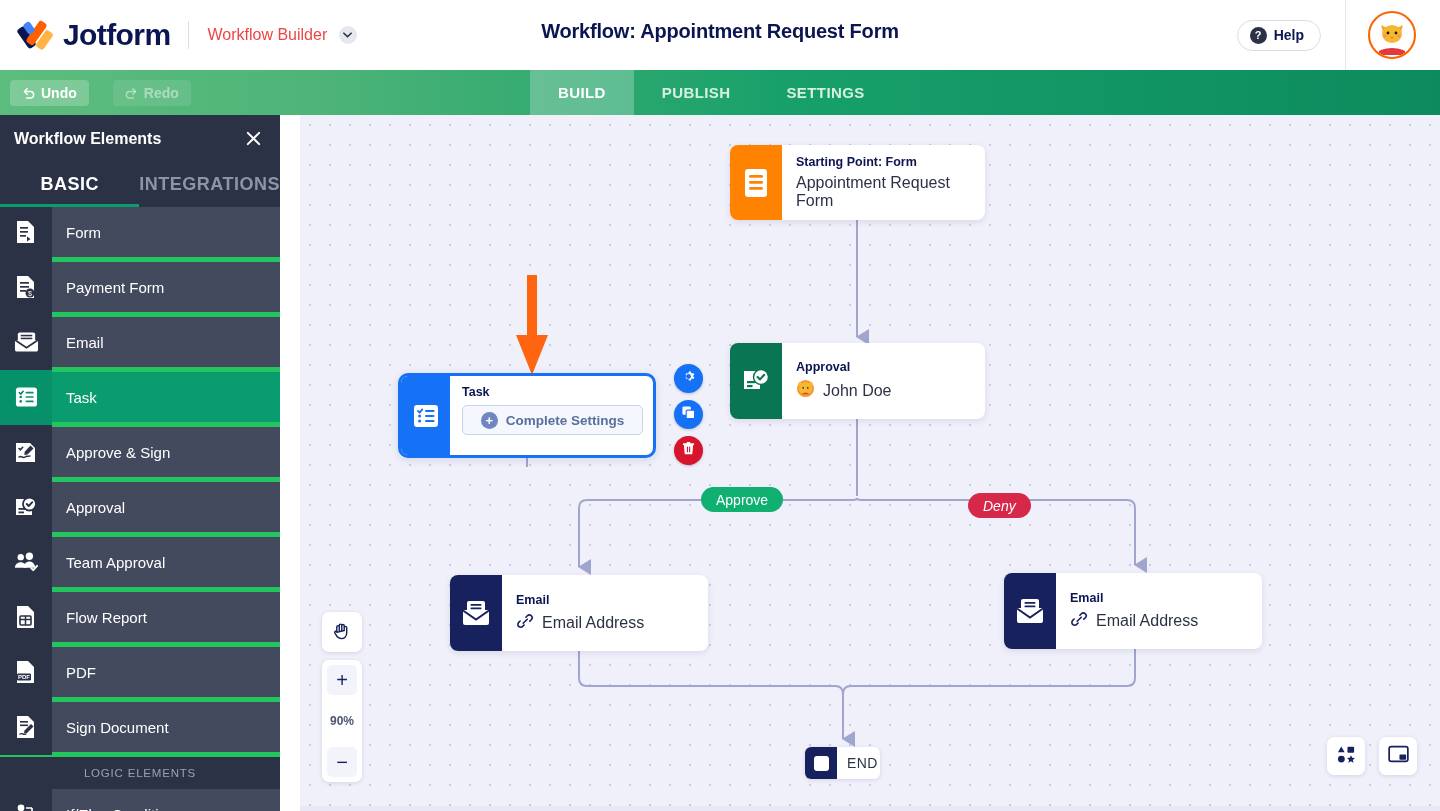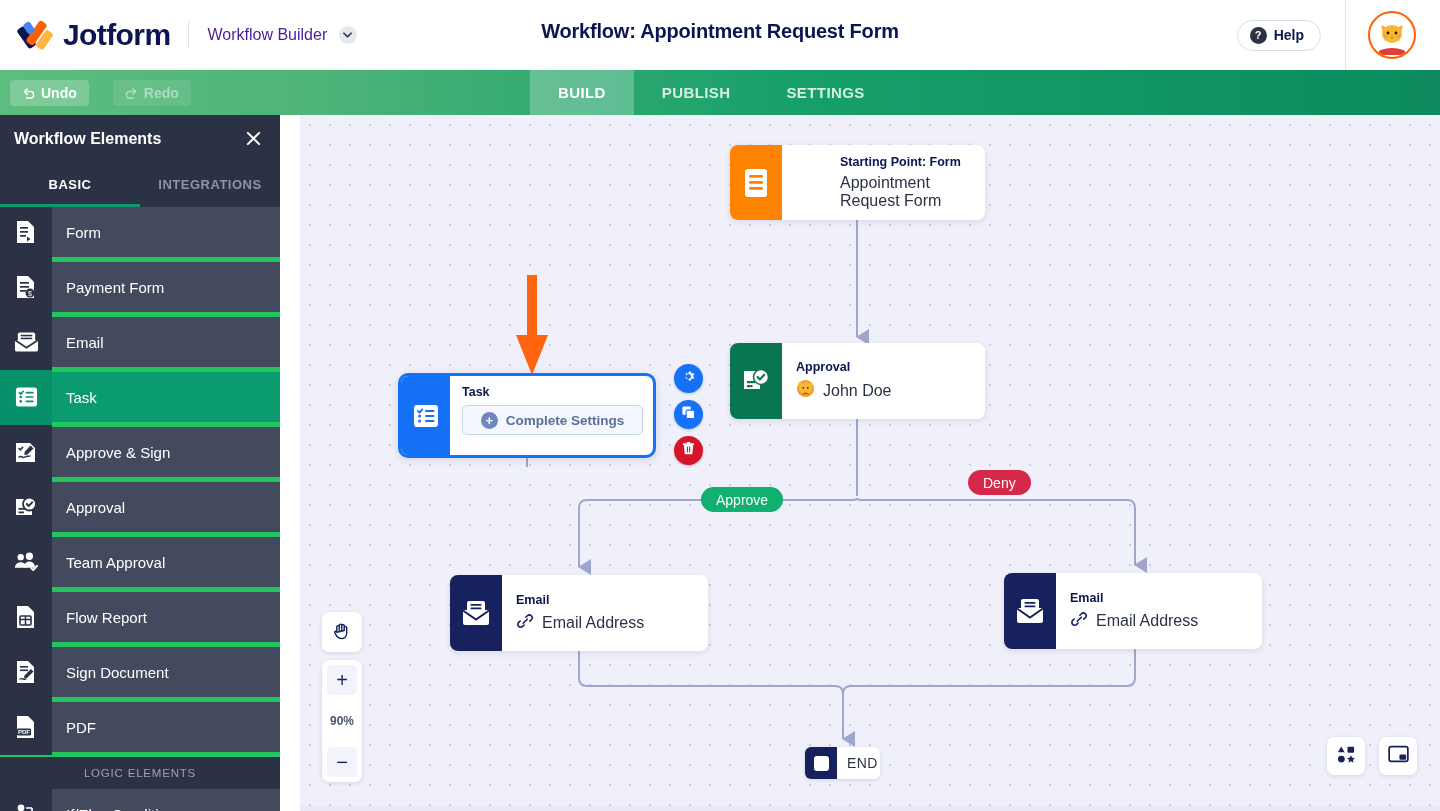--- a/index.html
+++ b/index.html
@@ -20,21 +20,21 @@
   .jf-logo i { position: absolute; display: block; border-radius: 3px; }
   .jf-b1 { width: 9px; height: 23px; background: #0a1551; left: 2px; top: 8px; transform: rotate(-35deg); border-radius: 4px; }
   .jf-b2 { width: 9px; height: 26px; background: #ff6100; left: 12px; top: 2px; transform: rotate(35deg); border-radius: 4px; }
   .jf-b3 { width: 9px; height: 20px; background: #ffb444; left: 20px; top: 12px; transform: rotate(35deg); border-radius: 4px; }
   .jf-b4 { width: 8px; height: 12px; background: #4287f5; left: 5px; top: 4px; transform: rotate(-35deg); border-radius: 4px; }
   .brand-name {
     font-size: 30px; font-weight: bold; color: #0a1551; letter-spacing: -0.6px;
     margin-left: 9px;
   }
   .brand-div { width: 1px; height: 28px; background: #dcdfe8; margin: 0 18px; }
-  .builder-label { font-size: 16px; color: #4c1d95; }
+  .builder-label { font-size: 16px; color: #ef4444; }
   .chev-circle {
     width: 18px; height: 18px; border-radius: 50%; background: #e6e8f0;
     display: inline-flex; align-items: center; justify-content: center;
     margin-left: 7px; vertical-align: middle;
   }
   .chev-circle svg { display: block; }
   .wf-title {
     position: absolute; left: 0; right: 0; top: 20px; text-align: center;
     font-size: 20px; font-weight: bold; color: #0a1551; letter-spacing: -0.2px;
     pointer-events: none;
@@ -91,21 +91,21 @@
   }
   .sb-head {
     height: 47px; display: flex; align-items: center; justify-content: space-between;
     padding: 0 18px 0 14px; background: #2b3245;
   }
   .sb-title { font-size: 16px; font-weight: bold; color: #ffffff; }
   .sb-close { color: #ffffff; cursor: pointer; display: flex; }
   .sb-tabs { display: flex; height: 45px; background: #2b3245; }
   .sb-tab {
     flex: 1; display: flex; align-items: center; justify-content: center;
-    font-size: 13px; font-weight: bold; letter-spacing: 0.5px; cursor: pointer;
+    font-size: 18px; font-weight: bold; letter-spacing: 0.5px; cursor: pointer;
     color: #8d94a6; position: relative;
   }
   .sb-tab.active { color: #ffffff; }
   .sb-tab.active::after {
     content: ""; position: absolute; left: 0; right: 0; bottom: 0;
     height: 3px; background: #0a9b6e;
   }
   .sb-list { }
   .sb-item {
     display: flex; align-items: center; height: 55px; cursor: pointer;
@@ -148,21 +148,21 @@
     border-radius: 8px; box-shadow: 0 2px 6px rgba(16,24,64,0.10);
     overflow: hidden; cursor: pointer;
   }
   .node-ico {
     flex: 0 0 52px; display: flex; align-items: center; justify-content: center;
   }
   .node-body { padding: 12px 18px 12px 14px; display: flex; flex-direction: column; justify-content: center; }
   .node-kicker { font-size: 12.5px; font-weight: bold; color: #0a1551; margin-bottom: 5px; }
   .node-main { font-size: 16px; color: #2b3245; display: flex; align-items: center; gap: 8px; }
 
-  #node-start { left: 430px; top: 30px; width: 255px; height: 75px; gap: 44px; }
+  #node-start { left: 430px; top: 30px; width: 255px; height: 75px; }
   #node-start .node-ico { background: #ff8200; }
   #node-approval { left: 430px; top: 228px; width: 255px; height: 76px; }
   #node-approval .node-ico { background: #0a7553; }
   #node-email-left { left: 150px; top: 460px; width: 258px; height: 76px; }
   #node-email-left .node-ico { background: #17215e; }
   #node-email-right { left: 704px; top: 458px; width: 258px; height: 76px; }
   #node-email-right .node-ico { background: #17215e; }
 
   
   #node-task {
@@ -208,21 +208,21 @@
   .end-sq i { display: block; width: 15px; height: 15px; background: #fff; border-radius: 3px; }
   .end-lbl { font-size: 14px; color: #2b3245; padding: 0 2px 0 10px; letter-spacing: 0.4px; }
 
   
   .pill {
     position: absolute; height: 25px; border-radius: 13px; color: #fff;
     font-size: 14px; display: flex; align-items: center; justify-content: center;
     padding: 0 15px; cursor: pointer;
   }
   #pill-approve { left: 401px; top: 372px; background: #0fb070; }
-  #pill-deny { left: 668px; top: 355px; background: #d6294a; }
+  #pill-deny { left: 668px; top: 378px; background: #d6294a; font-style: italic; }
 
   
   #drop-arrow { position: absolute; left: 215px; top: 160px; }
 
   
   .pan-btn {
     position: absolute; left: 22px; top: 497px; width: 40px; height: 40px;
     background: #fff; border-radius: 7px; box-shadow: 0 1px 4px rgba(16,24,64,0.13);
     display: flex; align-items: center; justify-content: center; cursor: pointer;
   }
@@ -431,38 +431,38 @@
             <path d="M5 14.5h11M10.5 11v9" stroke="#2b3245" stroke-width="1.5"></path>
           </svg>
       </span>
       <span class="sb-label">Flow Report</span>
     </div>
 
     <div class="sb-item">
       <span class="sb-ico">
         <svg width="22" height="24" viewBox="0 0 22 24">
             <path d="M2 1h11l6 6v16H2z" fill="#fff"></path>
+            <rect x="2" y="13.5" width="14" height="7" rx="1.3" fill="#2b3245"></rect>
+            <text x="9" y="19" font-size="6" fill="#fff" text-anchor="middle" font-family="Liberation Sans" font-weight="bold">PDF</text>
+          </svg>
+      </span>
+      <span class="sb-label">PDF</span>
+    </div>
+
+    <div class="sb-item">
+      <span class="sb-ico">
+        <svg width="22" height="24" viewBox="0 0 22 24">
+            <path d="M2 1h11l6 6v16H2z" fill="#fff"></path>
             <rect x="5" y="6" width="8" height="1.6" fill="#2b3245"></rect>
             <rect x="5" y="9.5" width="8" height="1.6" fill="#2b3245"></rect>
             <path d="M16 9l2.5 2.5-6.5 6.5-3 .5.5-3z" fill="#2b3245"></path>
             <path d="M5 19c2-1.3 4 1.3 6 0" stroke="#2b3245" stroke-width="1.4" fill="none" stroke-linecap="round"></path>
           </svg>
       </span>
       <span class="sb-label">Sign Document</span>
-    </div>
-
-    <div class="sb-item">
-      <span class="sb-ico">
-        <svg width="22" height="24" viewBox="0 0 22 24">
-            <path d="M2 1h11l6 6v16H2z" fill="#fff"></path>
-            <rect x="2" y="13.5" width="14" height="7" rx="1.3" fill="#2b3245"></rect>
-            <text x="9" y="19" font-size="6" fill="#fff" text-anchor="middle" font-family="Liberation Sans" font-weight="bold">PDF</text>
-          </svg>
-      </span>
-      <span class="sb-label">PDF</span>
     </div>
 
     <div class="sb-section">LOGIC ELEMENTS</div>
 
     <div class="sb-item">
       <span class="sb-ico">
         <svg width="24" height="22" viewBox="0 0 24 22">
             <circle cx="7" cy="5" r="3.4" fill="#fff"></circle>
             <path d="M2 14h10v-2.2c0-2-2.2-3.4-5-3.4s-5 1.4-5 3.4z" fill="#fff"></path>
             <path d="M12 5h6M18 5v11h-5" stroke="#fff" stroke-width="1.7" fill="none"></path>

